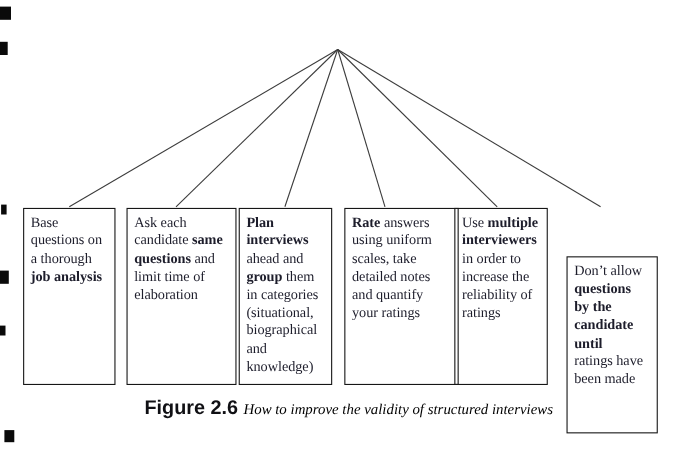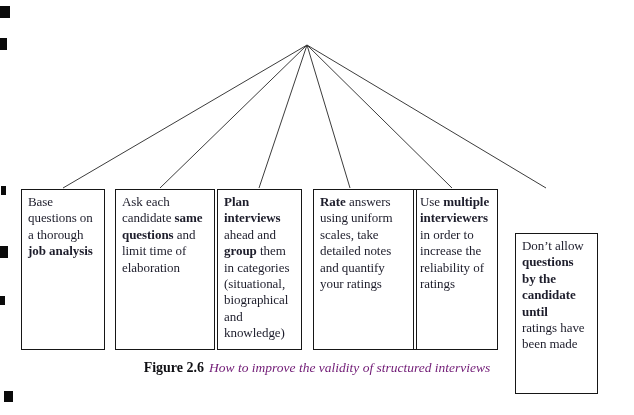--- a/index.html
+++ b/index.html
@@ -51,29 +51,29 @@
   #n5 { left: 413px; top: 189px; width: 85px; height: 161px; }
   #n6 { left: 515px; top: 189px; width: 83px; height: 161px; margin-top: 44px; }
   .caption {
     position: absolute;
     left: 0; top: 360px;
     width: 634px;
     text-align: center;
     font-size: 13.5px;
   }
   .cap-label {
-    font-family: Liberation Serif, serif;
+    font-family: Liberation Sans, sans-serif;
     font-weight: bold;
-    font-size: 14px;
+    font-size: 18px;
     color: #101014;
   }
   .cap-text {
     font-style: italic;
     margin-left: 5px;
-    color: #701a75;
+    color: #000000;
   }
   b { font-weight: bold; }
   .mark { position: absolute; background: #0a0a0a; }
   #m1 { left: 0;   top: 6px;   width: 10px; height: 12px; }
   #m2 { left: 0;   top: 38px;  width: 7px;  height: 12px; }
   #m3 { left: 1px; top: 186px; width: 5px;  height: 9px;  }
   #m4 { left: 0;   top: 246px; width: 8px;  height: 12px; }
   #m5 { left: 0;   top: 296px; width: 5px;  height: 9px;  }
   #m6 { left: 4px; top: 391px; width: 9px;  height: 11px; }
 </style>

